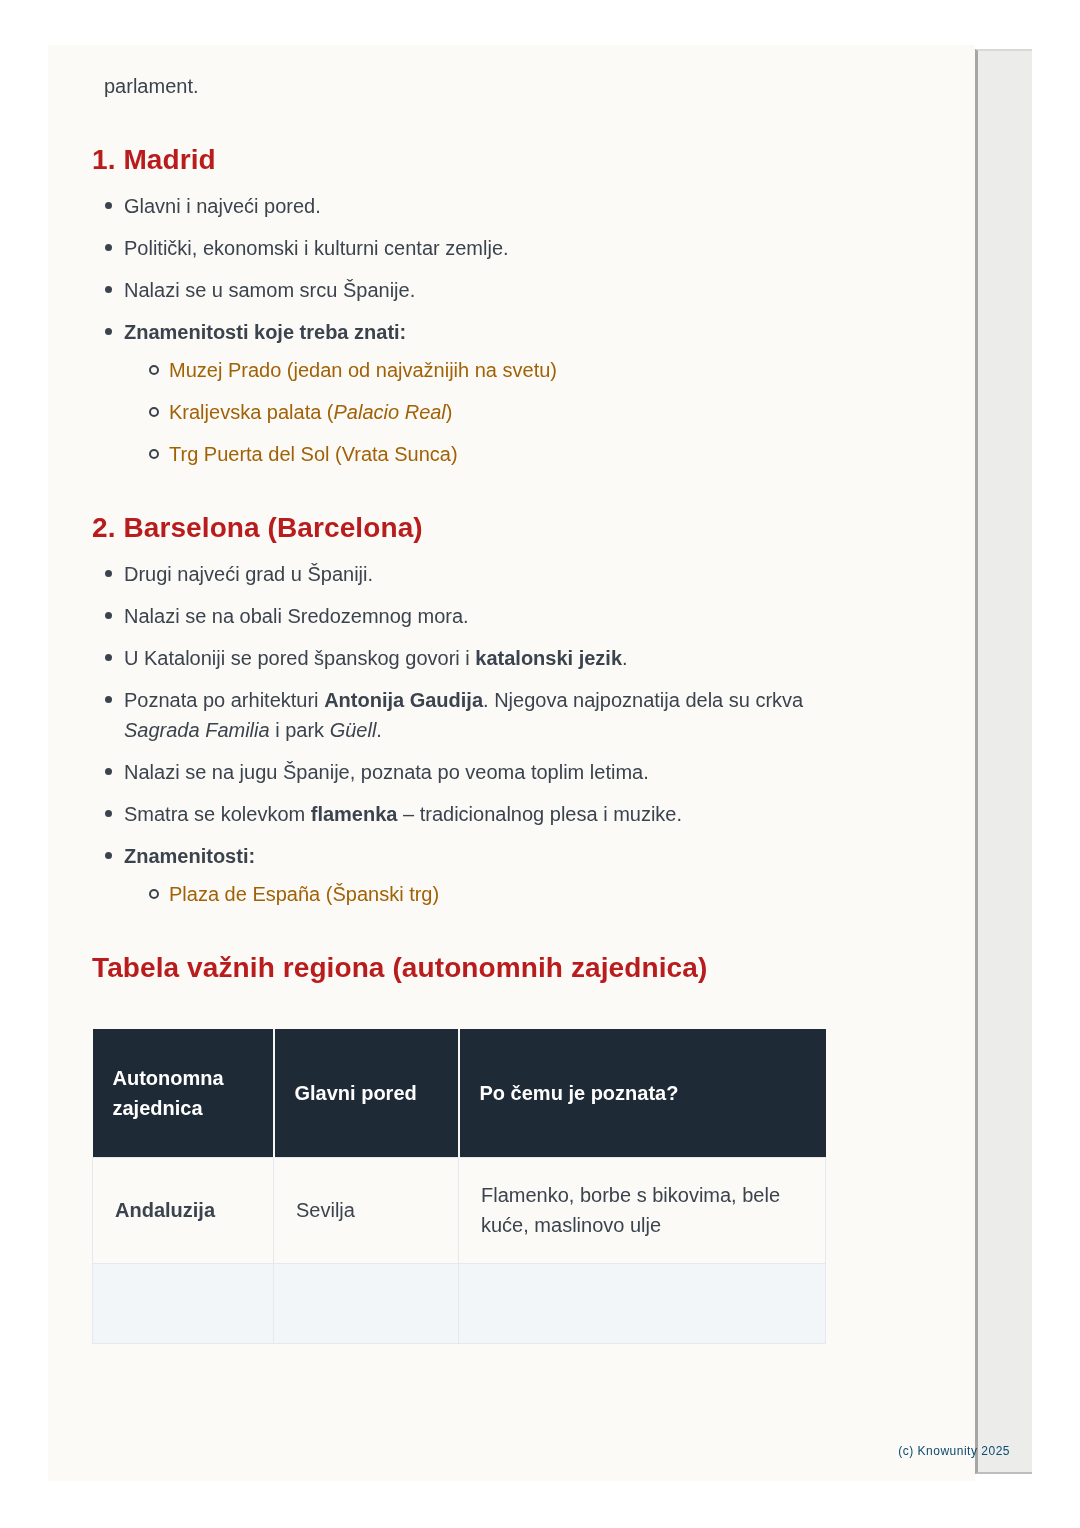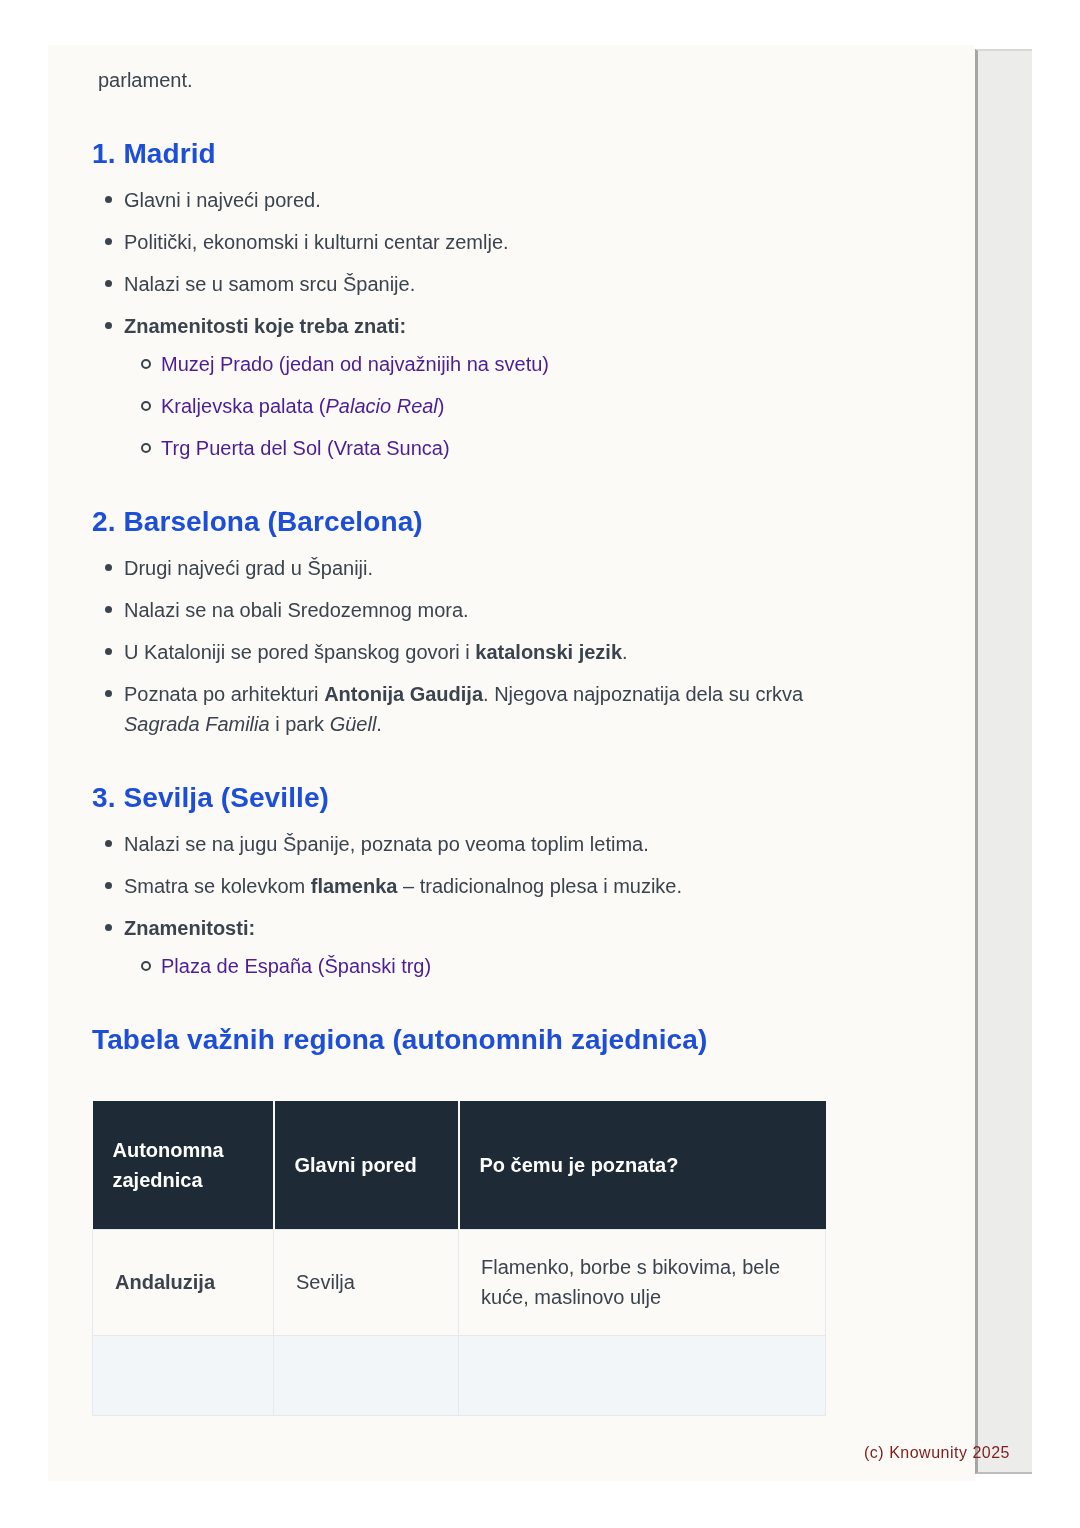--- a/index.html
+++ b/index.html
@@ -16,52 +16,52 @@
   .page {
     position: absolute;
     left: 48px; top: 45px;
     width: 927px; height: 1436px;
     background: #fbfaf6;
     overflow: hidden;
   }
   .page-inner { padding: 14px 170px 0 44px; }
 
   .intro {
-    margin: 6px;
+    margin: 12px;
     font-size: 20px; line-height: 30px;
     color: #3b434e;
   }
 
   h2.section-title {
     margin: 40px 0 12px;
     font-size: 28px; line-height: 38px;
     font-weight: 700;
-    color: #1d4ed8;
+    color: #b91c1c;
     letter-spacing: 0.1px;
   }
 
   ul.l1 { list-style: none; margin: 0; padding: 0 0 0 32px; }
   ul.l1 > li {
     position: relative;
     font-size: 20px; line-height: 30px;
     color: #3b434e;
     margin: 0 0 12px;
   }
   ul.l1 > li::before {
     content: "";
     position: absolute; left: -19px; top: 11px;
     width: 7px; height: 7px; border-radius: 50%;
     background: #3b434e;
   }
   ul.l2 { list-style: none; margin: 8px 0 0; padding: 0 0 0 33px; }
   ul.l2 > li {
     position: relative;
     font-size: 20px; line-height: 30px;
-    color: #4c1d95;
-    margin: 0 4px 12px;
+    color: #a16207;
+    margin: 0 12px 12px;
   }
   ul.l2 > li::before {
     content: "";
     position: absolute; left: -20px; top: 10px;
     width: 6px; height: 6px; border-radius: 50%;
     background: transparent;
     border: 2px solid #3b434e;
   }
 
   .rb { font-weight: 700; }
@@ -106,22 +106,22 @@
     width: 57px; height: 1425px;
     background: #ececea;
     border-left: 3px solid #a6a6a4;
     border-top: 2px solid #d8d8d5;
     border-bottom: 2px solid #bdbdbb;
   }
 
   .watermark {
     position: absolute;
     right: 70px; top: 1444px;
-    font-size: 16px;
-    color: #7f1d1d;
+    font-size: 12px;
+    color: #0c4a6e;
     z-index: 5;
     letter-spacing: 0.5px;
   }
 </style>
 </head>
 <body>
 
 <div class="canvas">
 
   <div class="page">
@@ -145,21 +145,20 @@
       </ul>
 
       <h2 class="section-title">2. Barselona (Barcelona)</h2>
       <ul class="l1">
         <li><span><span>Drugi najveći grad u Španiji.</span></span></li>
         <li><span><span>Nalazi se na obali Sredozemnog mora.</span></span></li>
         <li><span><span>U Kataloniji se pored španskog govori i </span><span class="rb">katalonski jezik</span><span>.</span></span></li>
         <li><span><span>Poznata po arhitekturi </span><span class="rb">Antonija Gaudija</span><span>. Njegova najpoznatija dela su crkva </span><span class="ri">Sagrada Familia</span><span> i park </span><span class="ri">Güell</span><span>.</span></span></li>
       </ul>
 
-      <h2 class="section-title">3. Sevilja (Seville)</h2>
       <ul class="l1">
         <li><span><span>Nalazi se na jugu Španije, poznata po veoma toplim letima.</span></span></li>
         <li><span><span>Smatra se kolevkom </span><span class="rb">flamenka</span><span> – tradicionalnog plesa i muzike.</span></span></li>
         <li>
           <span><span class="rb">Znamenitosti:</span></span>
           <ul class="l2">
             <li><span><span>Plaza de España (Španski trg)</span></span></li>
           </ul>
         </li>
       </ul>

